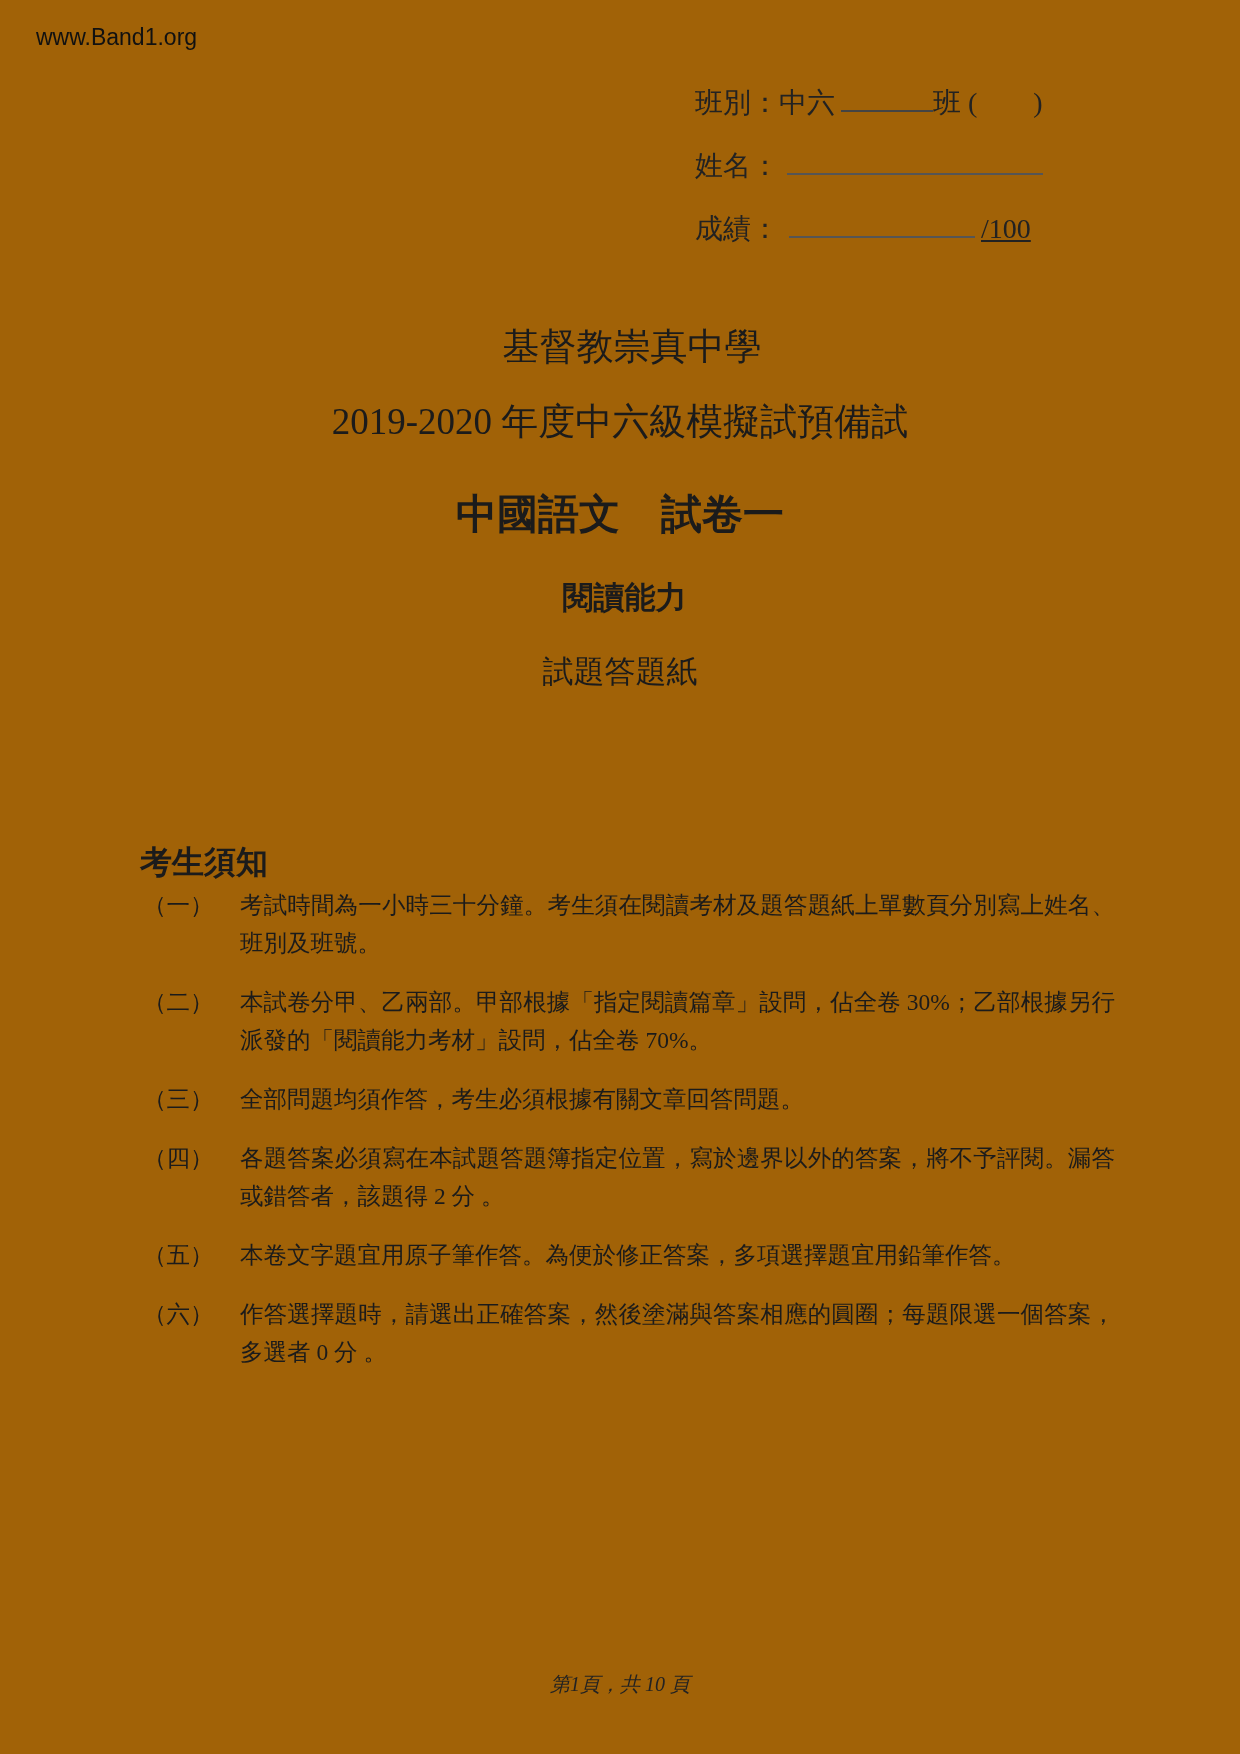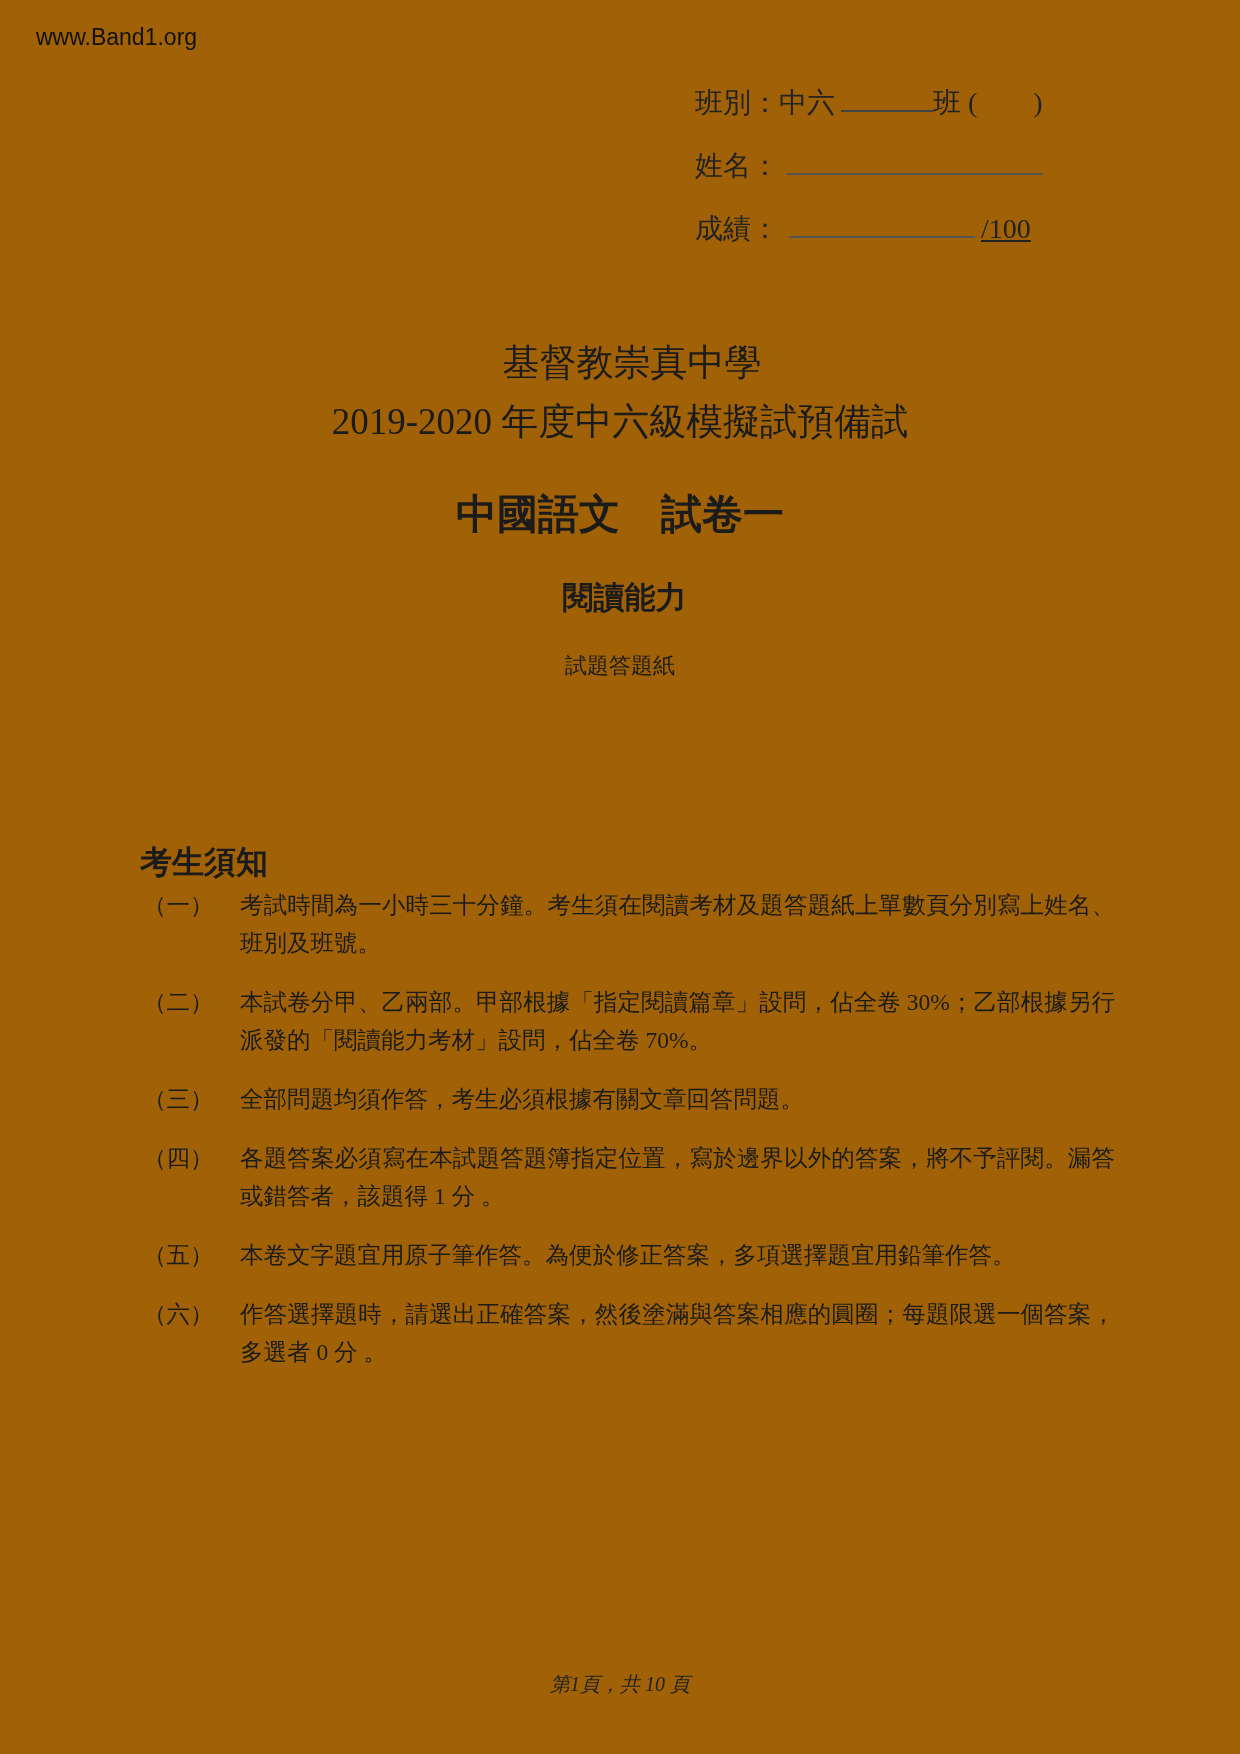--- a/index.html
+++ b/index.html
@@ -46,25 +46,25 @@
   .paren-gap { display: inline-block; width: 56px; }
   .score-total { margin-left: 6px; text-decoration: underline; }
 
   
   .center-line {
     position: absolute;
     left: 0; right: 0;
     text-align: center;
     white-space: pre;
   }
-  .school    { top: 338px; font-size: 37px; padding-left: 24px; }
+  .school    { top: 322px; font-size: 37px; padding-left: 24px; }
   .examyear  { top: 397px; font-size: 37px; }
   .subject   { top: 487px; font-size: 41px; font-weight: bold; }
   .skill     { top: 577px; font-size: 31px; font-weight: bold; margin-left: 9px; }
-  .sheet     { top: 651px; font-size: 22px; }
+  .sheet     { top: 651px; font-size: 31px; }
 
   
   .notes-heading {
     position: absolute;
     left: 140px;
     top: 841px;
     font-size: 32px;
     font-weight: bold;
   }
   .inst-list {
@@ -129,21 +129,21 @@
     <div class="inst-item">
       <span class="inst-num">（二）</span>
       <div class="inst-text">本試卷分甲、乙兩部。甲部根據「指定閱讀篇章」設問，佔全卷 30%；乙部根據另行派發的「閱讀能力考材」設問，佔全卷 70%。</div>
     </div>
     <div class="inst-item">
       <span class="inst-num">（三）</span>
       <div class="inst-text">全部問題均須作答，考生必須根據有關文章回答問題。</div>
     </div>
     <div class="inst-item">
       <span class="inst-num">（四）</span>
-      <div class="inst-text">各題答案必須寫在本試題答題簿指定位置，寫於邊界以外的答案，將不予評閱。漏答或錯答者，該題得 1 分 。</div>
+      <div class="inst-text">各題答案必須寫在本試題答題簿指定位置，寫於邊界以外的答案，將不予評閱。漏答或錯答者，該題得 2 分 。</div>
     </div>
     <div class="inst-item">
       <span class="inst-num">（五）</span>
       <div class="inst-text">本卷文字題宜用原子筆作答。為便於修正答案，多項選擇題宜用鉛筆作答。</div>
     </div>
     <div class="inst-item">
       <span class="inst-num">（六）</span>
       <div class="inst-text">作答選擇題時，請選出正確答案，然後塗滿與答案相應的圓圈；每題限選一個答案，多選者 0 分 。</div>
     </div>
   </div>

